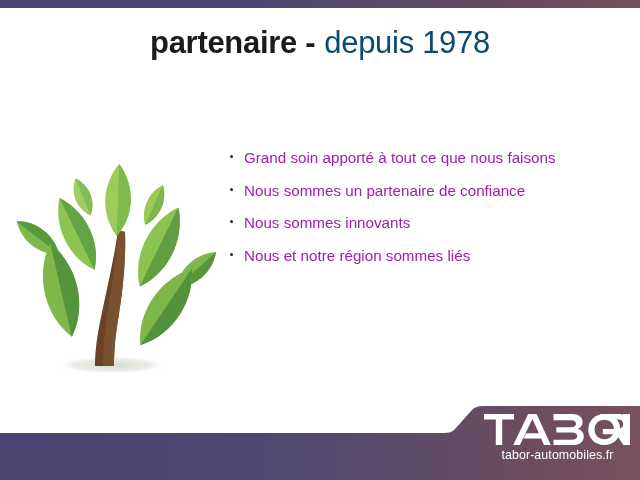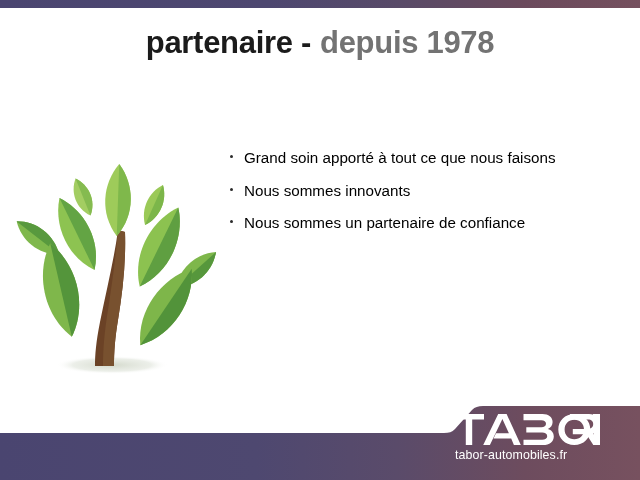--- a/index.html
+++ b/index.html
@@ -42,22 +42,22 @@
     letter-spacing: -0.3px;
   }
   #headline .line {
     display: block;
     font-size: 31px;
     font-weight: bold;
     color: #1b1b1b;
     white-space: nowrap;
   }
   #headline .hl-accent {
-    color: #737373;
-    font-weight: bold;
+    color: #0c4a6e;
+    font-weight: normal;
   }
   #headline .hl-gap {
     display: inline-block;
     width: 9px;
   }
 
   
   #bullets {
     position: absolute;
     left: 230px;
@@ -79,21 +79,21 @@
   .bullet-dot i {
     display: block;
     width: 3.4px;
     height: 3.4px;
     border-radius: 50%;
     background: #2b2b2b;
   }
   .bullet-text {
     flex: 1 1 auto;
     font-size: 15.2px;
-    color: #000000;
+    color: #a21caf;
     line-height: 22px;
     white-space: nowrap;
   }
 
   
   #tree {
     position: absolute;
     left: 14px;
     top: 152px;
     width: 205px;
@@ -103,24 +103,24 @@
   
   #bottom-bar {
     position: absolute;
     left: 0;
     top: 400px;
     width: 640px;
     height: 80px;
   }
   #brand {
     position: absolute;
-    left: 454px;
+    left: 482px;
     top: 414px;
     width: 150px;
-    text-align: left;
+    text-align: center;
   }
   #brand-wordmark {
     display: block;
     height: 31px;
   }
   #brand-tagline {
     display: block;
     margin-top: 3px;
     margin-left: 1px;
     font-size: 12.4px;
@@ -208,27 +208,33 @@
     <div class="bullet-row">
       <span class="bullet-dot">
           <i></i>
         </span>
       <span class="bullet-text">Grand soin apporté à tout ce que nous faisons</span>
     </div>
     <div class="bullet-row">
       <span class="bullet-dot">
           <i></i>
         </span>
+      <span class="bullet-text">Nous sommes un partenaire de confiance</span>
+    </div>
+    <div class="bullet-row">
+      <span class="bullet-dot">
+          <i></i>
+        </span>
       <span class="bullet-text">Nous sommes innovants</span>
     </div>
     <div class="bullet-row">
       <span class="bullet-dot">
           <i></i>
         </span>
-      <span class="bullet-text">Nous sommes un partenaire de confiance</span>
+      <span class="bullet-text">Nous et notre région sommes liés</span>
     </div>
   </div>
 
   <div id="bottom-bar">
     <svg width="640" height="80" viewBox="0 0 640 80" xmlns="http://www.w3.org/2000/svg">
       <defs>
         <linearGradient id="barGrad" x1="0" y1="0" x2="1" y2="0">
           <stop offset="0%" stop-color="#4a4570"></stop>
           <stop offset="40%" stop-color="#4e4870"></stop>
           <stop offset="62%" stop-color="#5a4b6a"></stop>

